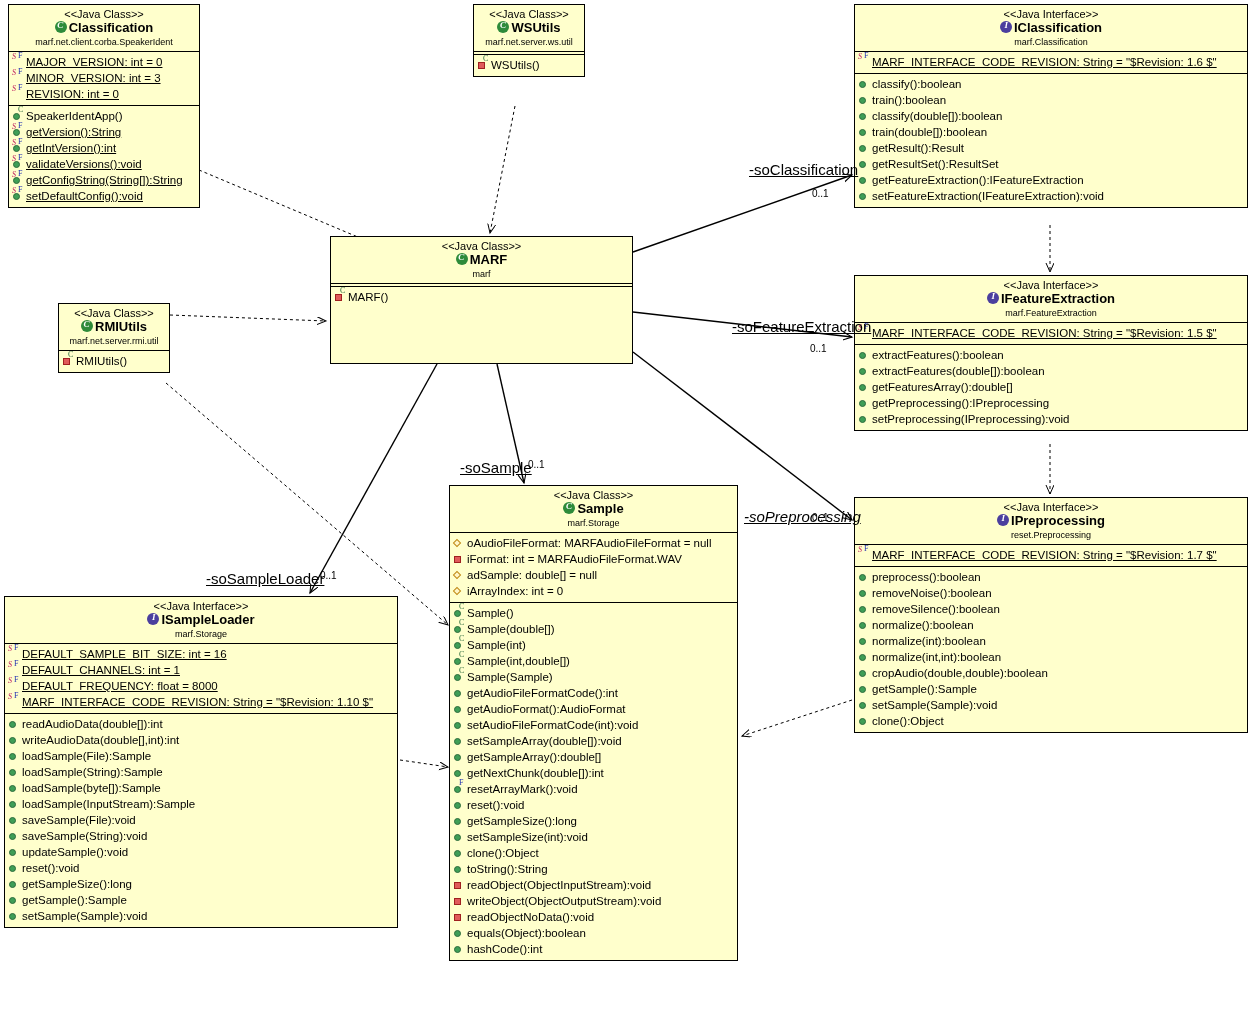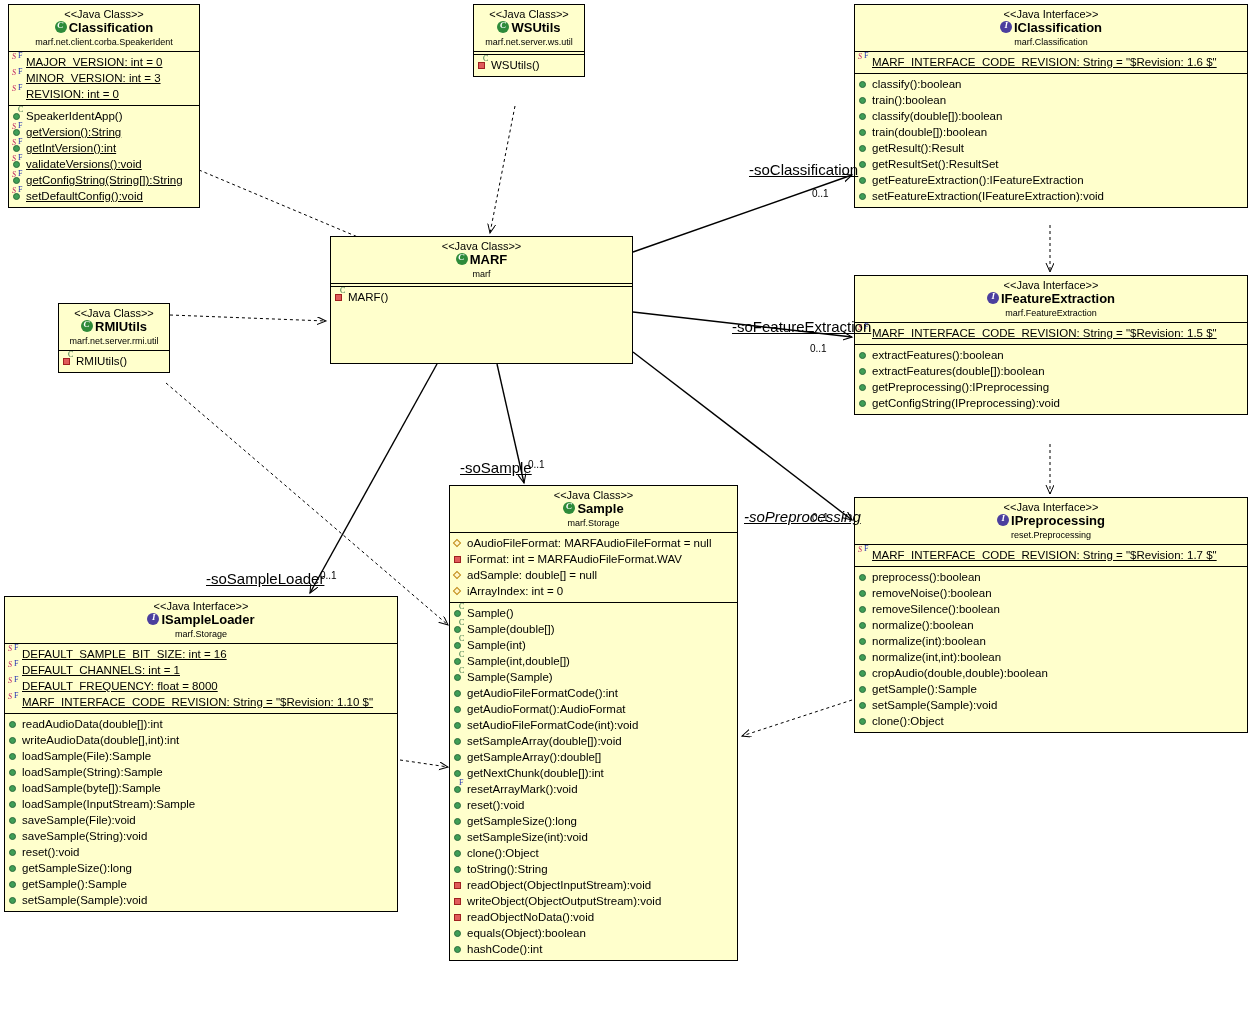--- a/index.html
+++ b/index.html
@@ -198,22 +198,23 @@
       <div class="pkg">marf.FeatureExtraction</div>
     </div>
     <div class="sep"></div>
     <div class="compart">
       <span class="row u"><span class="ic"><span class="s">S</span><span class="f">F</span></span><span class="txt">MARF_INTERFACE_CODE_REVISION: String = "$Revision: 1.5 $"</span></span>
     </div>
     <div class="sep"></div>
     <div class="compart">
       <span class="row"><span class="ic ic-pub"><b></b></span><span class="txt">extractFeatures():boolean</span></span>
       <span class="row"><span class="ic ic-pub"><b></b></span><span class="txt">extractFeatures(double[]):boolean</span></span>
+      <span class="row"><span class="ic ic-pub"><b></b></span><span class="txt">getFeaturesArray():double[]</span></span>
       <span class="row"><span class="ic ic-pub"><b></b></span><span class="txt">getPreprocessing():IPreprocessing</span></span>
-      <span class="row"><span class="ic ic-pub"><b></b></span><span class="txt">getConfigString(IPreprocessing):void</span></span>
+      <span class="row"><span class="ic ic-pub"><b></b></span><span class="txt">setPreprocessing(IPreprocessing):void</span></span>
     </div>
   </div>
 
   <div class="uml-box" style="left:854px;top:497px;width:394px;">
     <div class="hdr">
       <div class="stereo">&lt;&lt;Java Interface&gt;&gt;</div>
       <div class="cname">
         <span class="ic-iface ic"><i></i></span><span class="nm">IPreprocessing</span>
       </div>
       <div class="pkg">reset.Preprocessing</div>
@@ -297,20 +298,21 @@
     <div class="sep"></div>
     <div class="compart">
       <span class="row"><span class="ic ic-pub"><b></b></span><span class="txt">readAudioData(double[]):int</span></span>
       <span class="row"><span class="ic ic-pub"><b></b></span><span class="txt">writeAudioData(double[],int):int</span></span>
       <span class="row"><span class="ic ic-pub"><b></b></span><span class="txt">loadSample(File):Sample</span></span>
       <span class="row"><span class="ic ic-pub"><b></b></span><span class="txt">loadSample(String):Sample</span></span>
       <span class="row"><span class="ic ic-pub"><b></b></span><span class="txt">loadSample(byte[]):Sample</span></span>
       <span class="row"><span class="ic ic-pub"><b></b></span><span class="txt">loadSample(InputStream):Sample</span></span>
       <span class="row"><span class="ic ic-pub"><b></b></span><span class="txt">saveSample(File):void</span></span>
       <span class="row"><span class="ic ic-pub"><b></b></span><span class="txt">saveSample(String):void</span></span>
+      <span class="row"><span class="ic ic-pub"><b></b></span><span class="txt">updateSample():void</span></span>
       <span class="row"><span class="ic ic-pub"><b></b></span><span class="txt">reset():void</span></span>
       <span class="row"><span class="ic ic-pub"><b></b></span><span class="txt">getSampleSize():long</span></span>
       <span class="row"><span class="ic ic-pub"><b></b></span><span class="txt">getSample():Sample</span></span>
       <span class="row"><span class="ic ic-pub"><b></b></span><span class="txt">setSample(Sample):void</span></span>
     </div>
   </div>
 
   <div class="elabel" style="left:749px;top:161px;">-soClassification</div>
   <div class="emult" style="left:812px;top:188px;">0..1</div>
 

